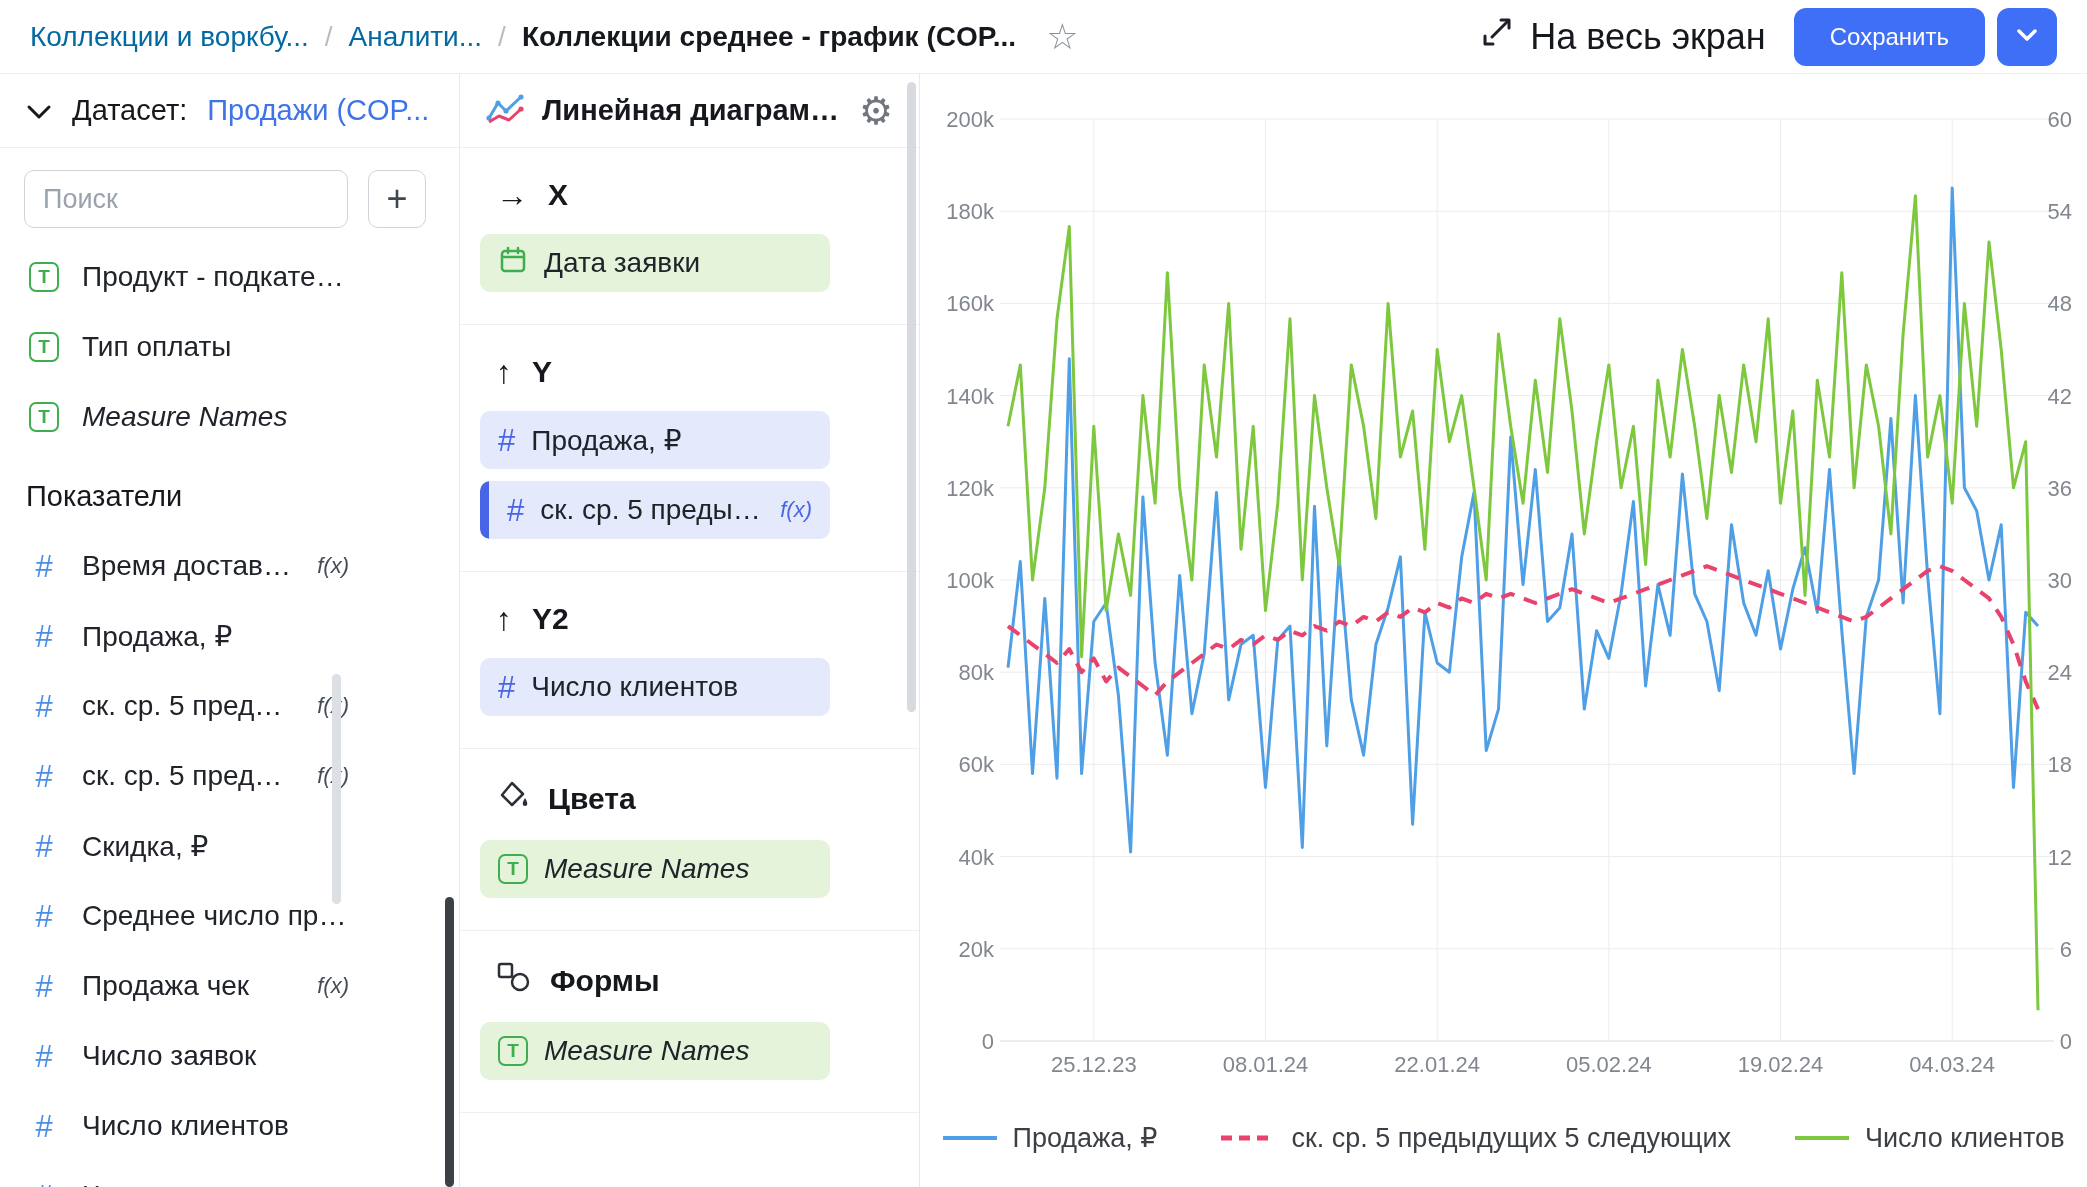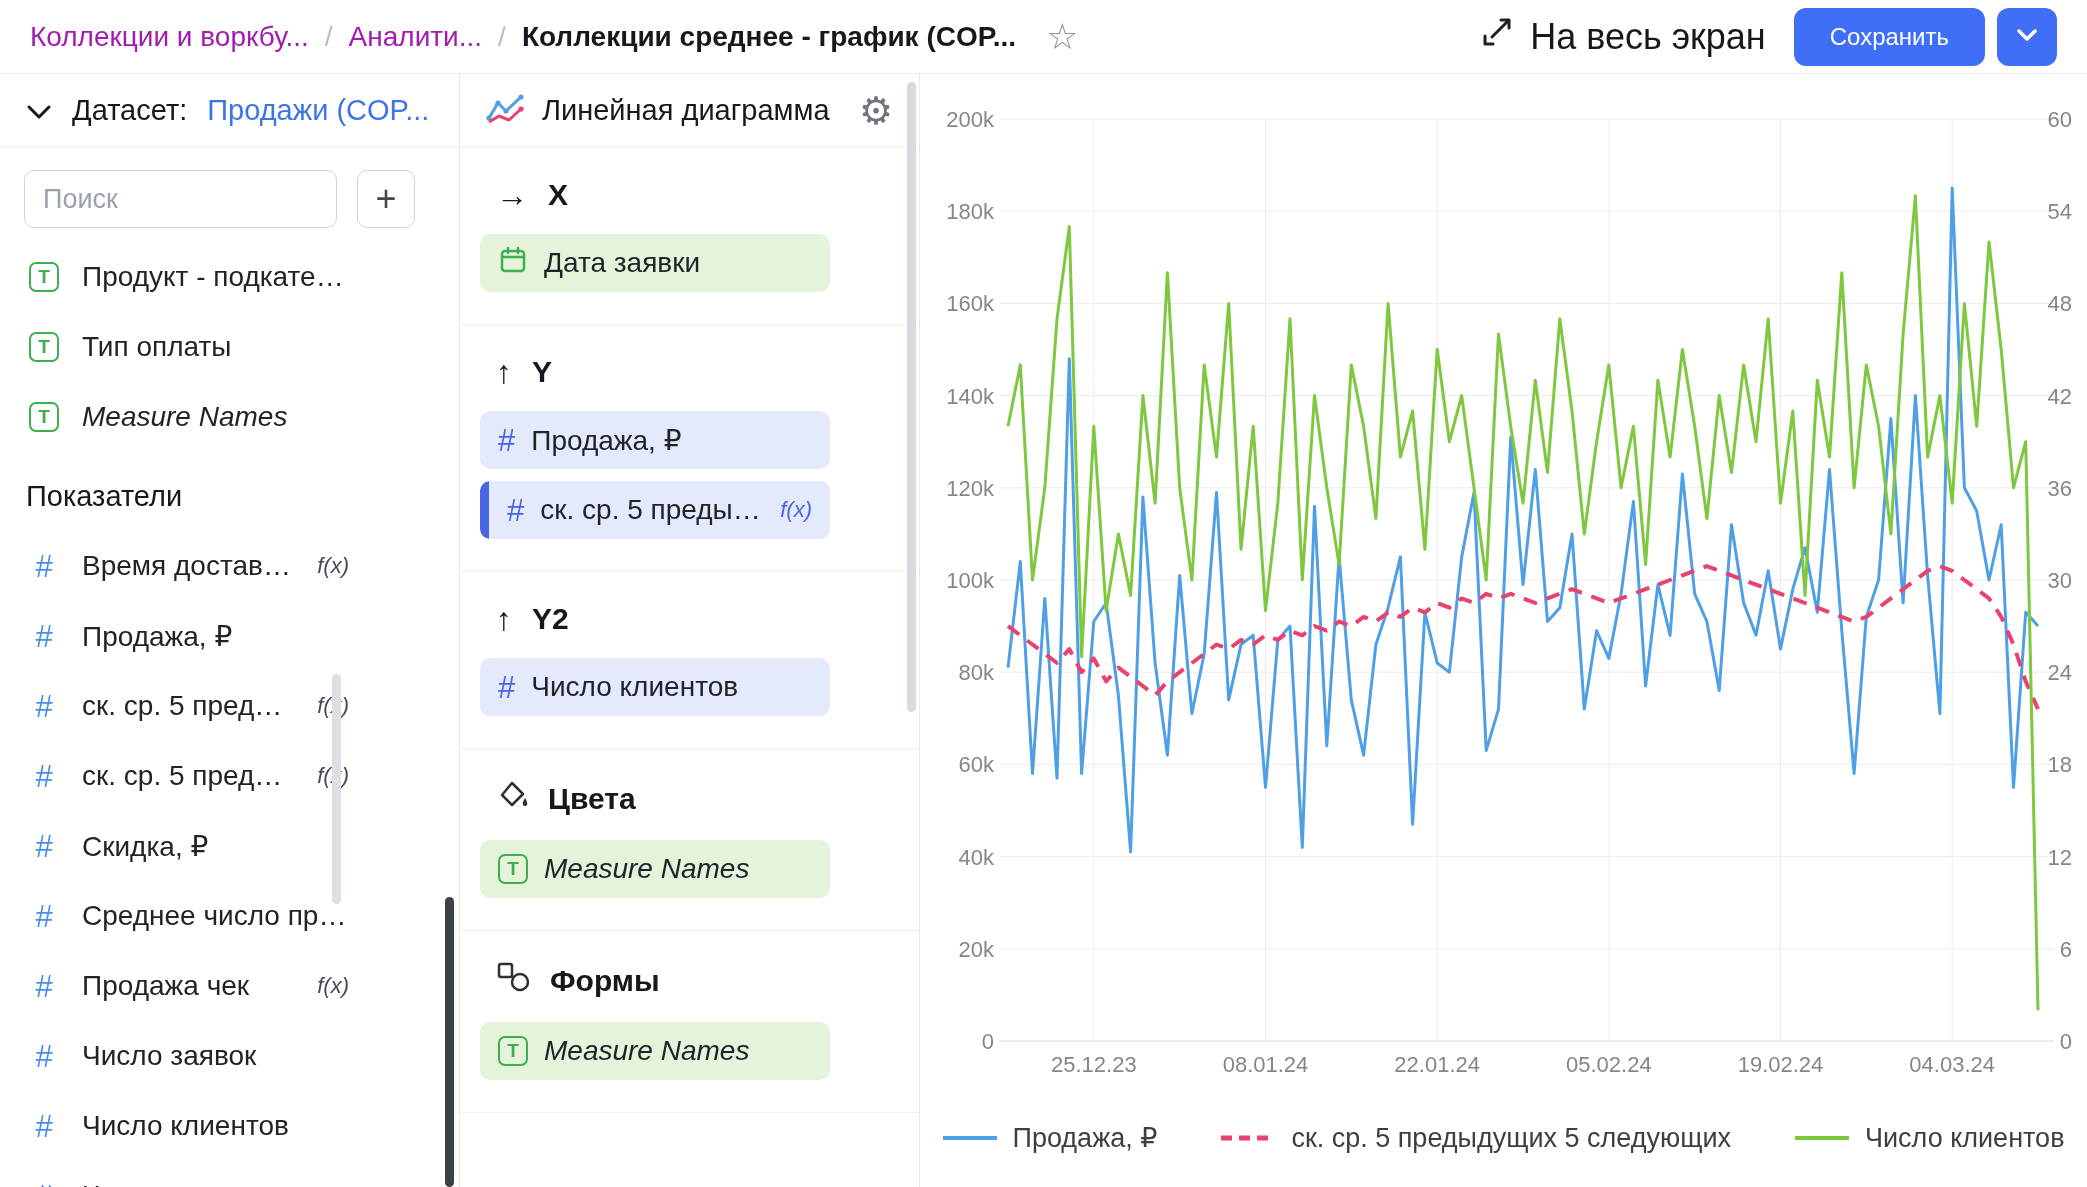--- a/index.html
+++ b/index.html
@@ -9,21 +9,21 @@
     background:#ffffff; color:#1d2127; overflow:hidden;
   }
   .app { width:2087px; height:1187px; display:flex; flex-direction:column; background:#fff; }
 
   
   header {
     flex:0 0 74px; height:74px; display:flex; align-items:center;
     justify-content:space-between; padding:0 30px; border-bottom:1px solid #edeff1;
   }
   .breadcrumbs { display:flex; align-items:center; gap:16px; font-size:28px; white-space:nowrap; }
-  .crumb { color:#a21caf; cursor:pointer; }
+  .crumb { color:#0369a1; cursor:pointer; }
   .sep { color:#b9bdc3; }
   .crumb-current { color:#15181c; font-weight:700; }
   .star { font-size:36px; color:#8d939c; margin-left:14px; line-height:1; cursor:pointer; }
   .header-right { display:flex; align-items:center; gap:28px; }
   .fullscreen-btn { display:flex; align-items:center; gap:16px; background:none; border:none; font-size:36px; color:#15181c; cursor:pointer; font-family:inherit; }
   .save-btn {
     background:#3f6ef7; color:#fff; font-size:24px; border:none; border-radius:12px;
     height:58px; padding:0 36px; cursor:pointer; font-family:inherit;
   }
   .save-more-btn {
@@ -31,39 +31,39 @@
     display:flex; align-items:center; justify-content:center; cursor:pointer; margin-left:-16px;
   }
 
   .body { flex:1; display:flex; min-height:0; }
 
   
   .sidebar { flex:0 0 460px; width:460px; border-right:1px solid #e7e9ec; position:relative; overflow:hidden; }
   .dataset-row { height:74px; display:flex; align-items:center; gap:20px; padding:0 26px; border-bottom:1px solid #edeff1; font-size:29px; }
   .dataset-label { color:#15181c; white-space:nowrap; }
   .dataset-value { color:#3e74e8; white-space:nowrap; overflow:hidden; text-overflow:ellipsis; cursor:pointer; }
-  .search-row { display:flex; gap:20px; margin:22px 44px 14px 24px; }
+  .search-row { display:flex; gap:20px; margin:22px 33px 14px 24px; }
   .search-input { flex:1; min-width:0; height:58px; border:1px solid #cfd4da; border-radius:10px; font-size:27px; padding:0 18px; color:#1d2127; font-family:inherit; outline:none; }
   .search-input::placeholder { color:#9aa2ac; }
   .add-btn { flex:0 0 58px; width:58px; height:58px; border:1px solid #cfd4da; border-radius:10px; background:#fff; font-size:36px; color:#42474f; display:flex; align-items:center; justify-content:center; cursor:pointer; line-height:1; }
   .field-row { height:70px; display:flex; align-items:center; gap:20px; padding:0 110px 0 26px; font-size:28px; cursor:grab; }
   .icon-cell { flex:0 0 36px; width:36px; display:flex; align-items:center; justify-content:center; }
   .t-icon { width:30px; height:30px; border:2.5px solid #3fae4f; border-radius:7px; color:#3fae4f; font-size:19px; font-weight:700; display:flex; align-items:center; justify-content:center; }
   .hash-icon { color:#4a8ee8; font-size:31px; font-weight:400; line-height:1; }
   .field-label { flex:1; min-width:0; white-space:nowrap; overflow:hidden; text-overflow:ellipsis; color:#20242a; }
   .italic { font-style:italic; }
   .fx { flex:0 0 auto; font-size:22px; font-style:italic; color:#434b56; }
   .measures-header { font-size:29px; font-weight:400; padding:28px 26px 18px; color:#15181c; }
   .list-thumb { position:absolute; left:332px; top:600px; width:9px; height:230px; background:#dcdfe3; border-radius:5px; }
   .sidebar-thumb { position:absolute; right:5px; bottom:0; width:9px; height:290px; background:#3d4147; border-radius:5px; }
 
   
   .config { flex:0 0 460px; width:460px; border-right:1px solid #e7e9ec; position:relative; overflow:hidden; }
   .config-header { height:74px; display:flex; align-items:center; gap:18px; padding:0 26px; border-bottom:1px solid #edeff1; }
-  .config-title { flex:1; font-size:29px; color:#15181c; white-space:nowrap; overflow:hidden; text-overflow:ellipsis; }
+  .config-title { flex:1; font-size:29px; color:#15181c; white-space:nowrap; overflow:hidden; text-overflow:ellipsis;font-weight:bold; }
   .gear { font-size:38px; color:#70757e; line-height:1; cursor:pointer; }
   .section { padding:30px 26px 32px 20px; border-bottom:1px solid #edeff1; }
   .section-label { display:flex; align-items:center; gap:20px; font-size:30px; font-weight:600; color:#15181c; margin:0 0 22px 16px; }
   .section-arrow { font-size:32px; font-weight:400; color:#15181c; line-height:1; }
   .chip { width:350px; height:58px; border-radius:10px; display:flex; align-items:center; gap:16px; padding:0 18px; font-size:28px; position:relative; margin-top:12px; cursor:grab; overflow:hidden; }
   .chip:first-of-type { margin-top:0; }
   .chip.green { background:#e4f3da; }
   .chip.blue  { background:#e4e9fb; }
   .chip .hash-icon { color:#4765e4; }
   .chip-label { flex:1; min-width:0; white-space:nowrap; overflow:hidden; text-overflow:ellipsis; color:#20242a; }

